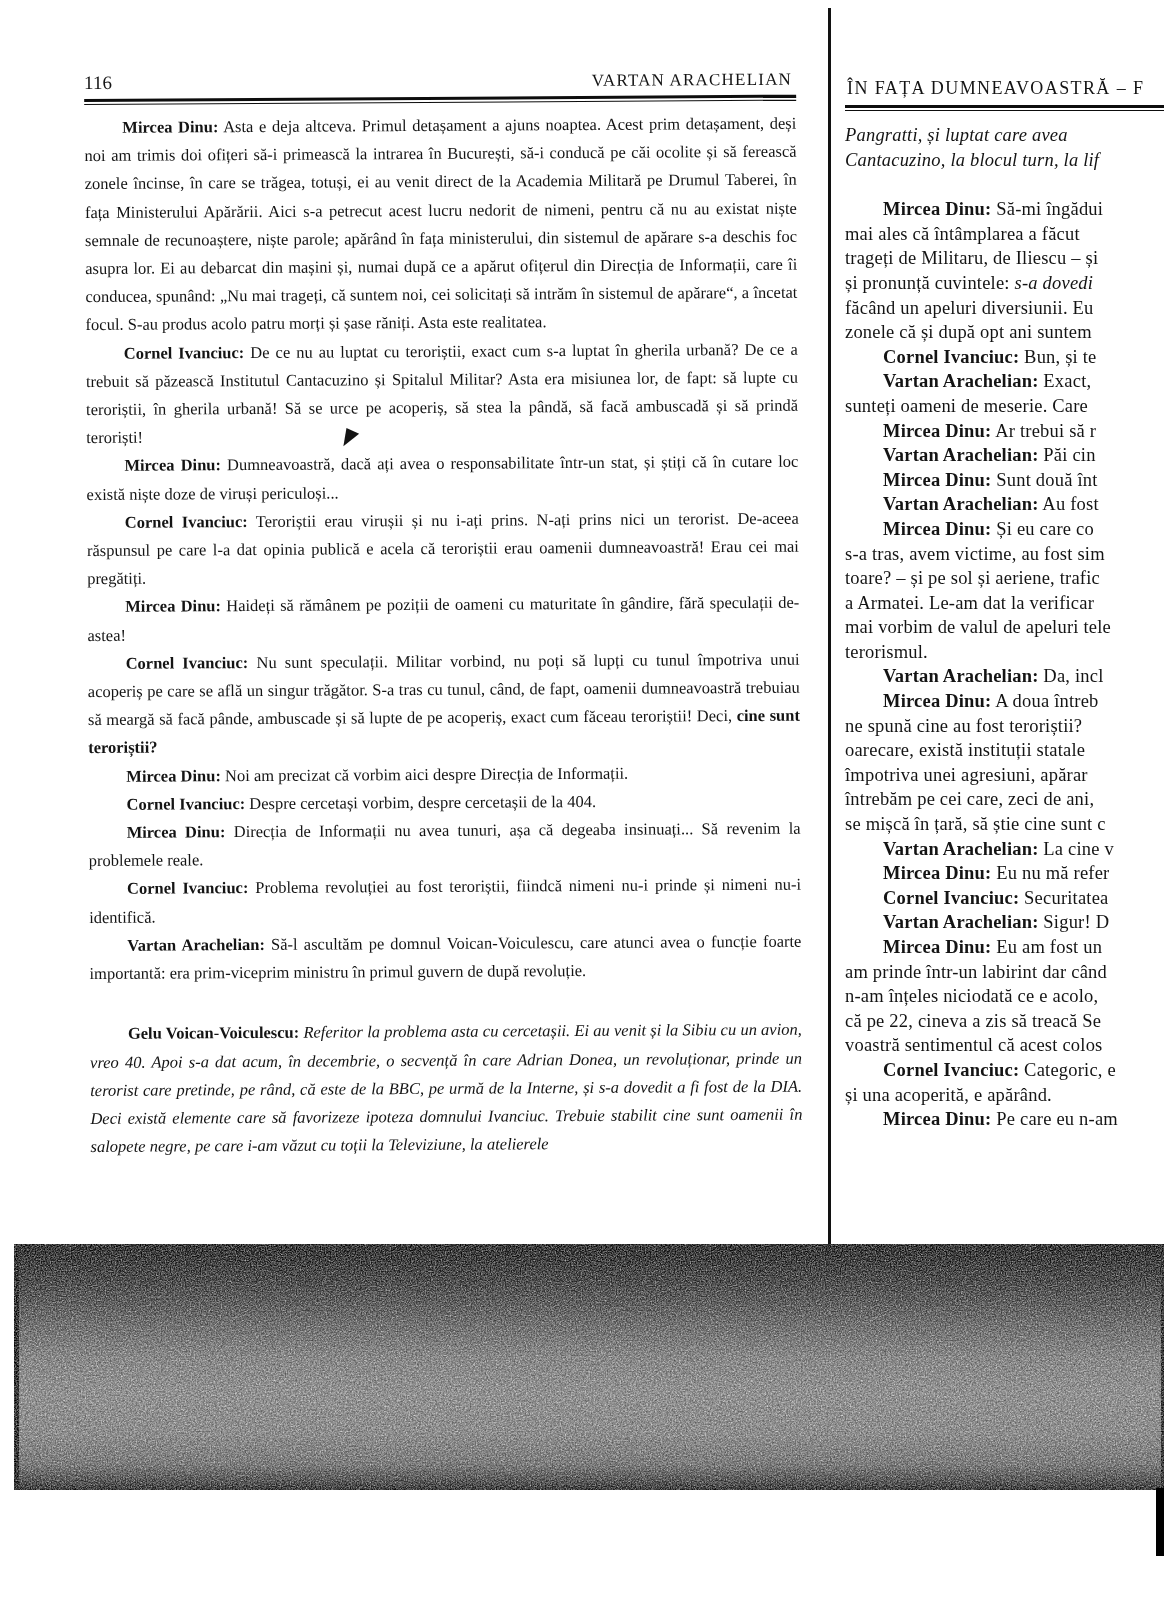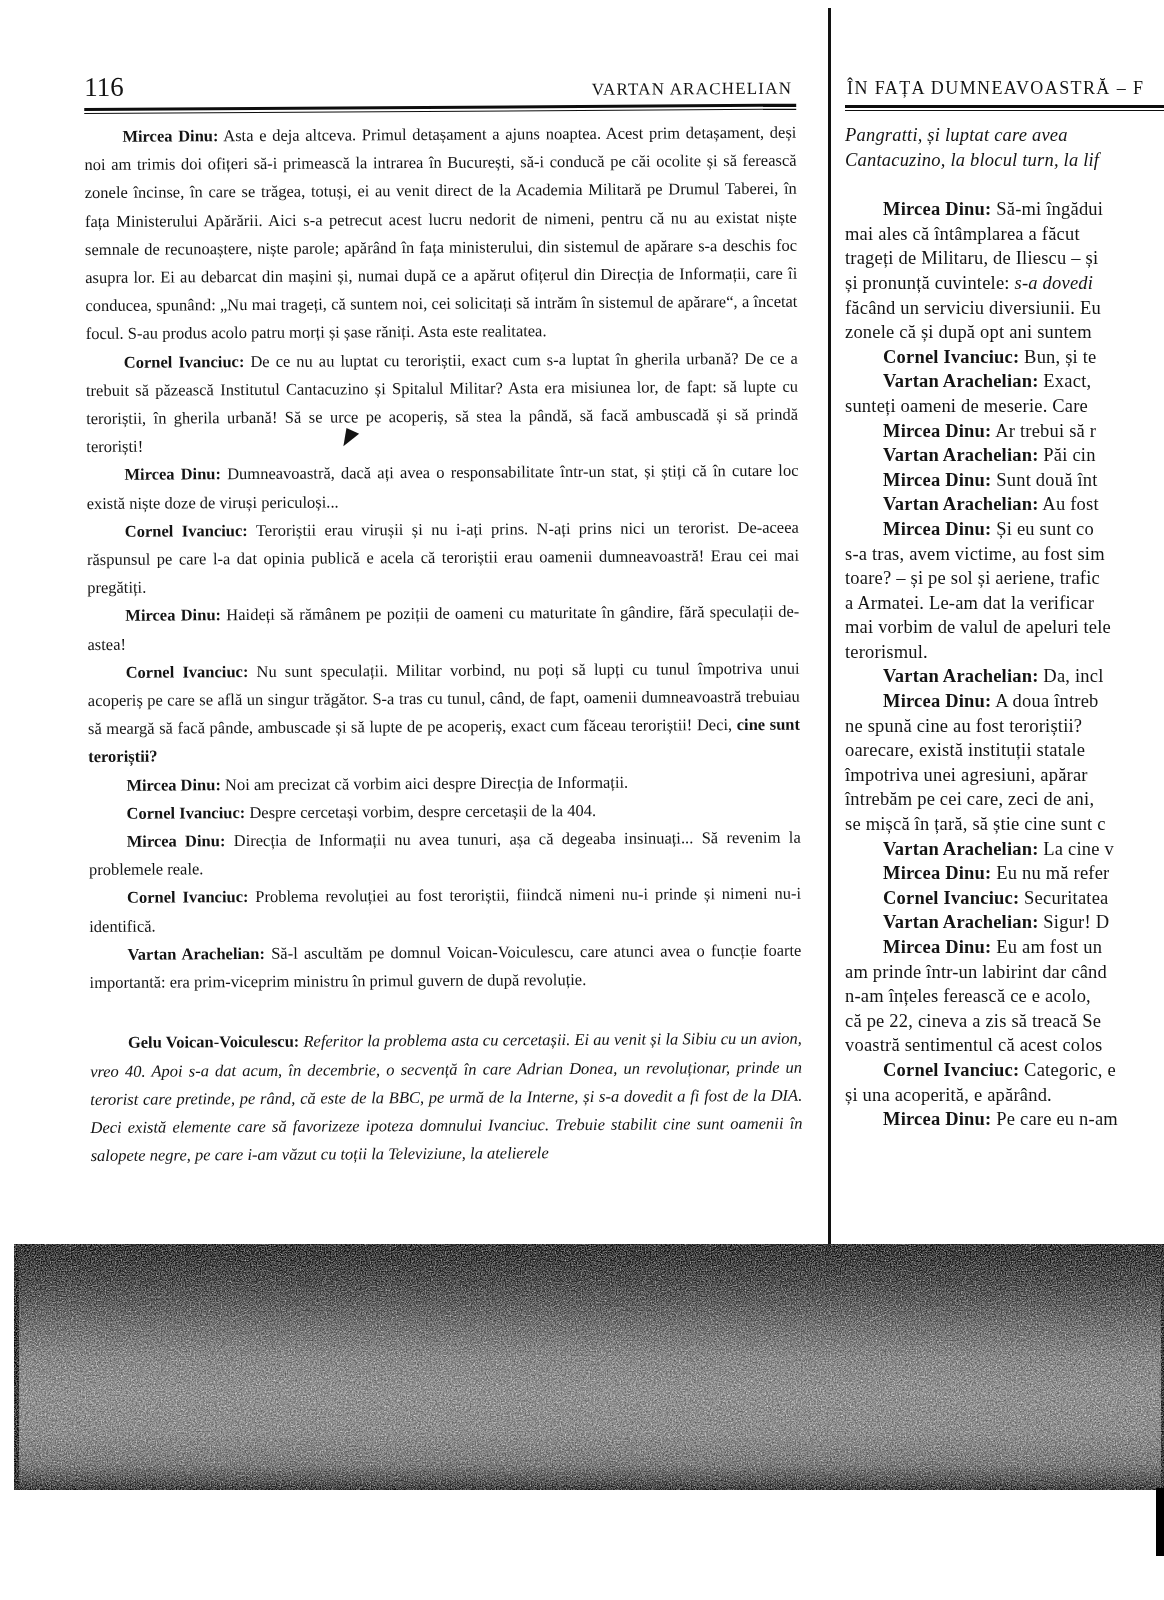--- a/index.html
+++ b/index.html
@@ -8,21 +8,21 @@
     background:#ffffff;
     font-family:"Liberation Serif","DejaVu Serif",serif;
     color:#141414;
   }
   
   .page-left{
     position:absolute;left:84px;top:72px;width:712px;
     transform:rotate(-0.35deg);transform-origin:left top;
   }
   .header-row{display:flex;justify-content:space-between;align-items:flex-end;padding:0 4px 5px 0;}
-  .pagenum{font-size:27px;}
+  .pagenum{font-size:19px;}
   .runhead{font-size:17px;letter-spacing:1.2px;}
   .rule{height:2px;border-top:3px solid #0d0d0d;border-bottom:1.5px solid #0d0d0d;}
   .body-left{margin-top:9px;font-size:16.5px;line-height:28.2px;text-align:justify;}
   .body-left p{margin:0;text-indent:38px;}
   .body-left p.gap{margin-top:32px;}
   .seg-b{font-weight:700;}
   .seg-i{font-style:italic;}
   
   .page-right{position:absolute;left:845px;top:72px;width:340px;}
   .header-right{font-size:18px;letter-spacing:1.4px;padding:6px 0 6px 2px;white-space:nowrap;}
@@ -78,49 +78,49 @@
 <div class="page-right">
   <div class="header-right">ÎN FAȚA DUMNEAVOASTRĂ – F</div>
   <div class="rule"></div>
   <div class="body-right">
       <div class="line"><span class="seg-i">Pangratti, și luptat care avea</span></div>
       <div class="line"><span class="seg-i">Cantacuzino, la blocul turn, la lif</span></div>
       <div class="line ind gap"><span class="seg-b">Mircea Dinu:</span><span> Să-mi îngădui</span></div>
       <div class="line"><span>mai ales că întâmplarea a făcut</span></div>
       <div class="line"><span>trageți de Militaru, de Iliescu – și</span></div>
       <div class="line"><span>și pronunță cuvintele: </span><span class="seg-i">s-a dovedi</span></div>
-      <div class="line"><span>făcând un serviciu diversiunii. Eu</span></div>
+      <div class="line"><span>făcând un apeluri diversiunii. Eu</span></div>
       <div class="line"><span>zonele că și după opt ani suntem</span></div>
       <div class="line ind"><span class="seg-b">Cornel Ivanciuc:</span><span> Bun, și te</span></div>
       <div class="line ind"><span class="seg-b">Vartan Arachelian:</span><span> Exact,</span></div>
       <div class="line"><span>sunteți oameni de meserie. Care</span></div>
       <div class="line ind"><span class="seg-b">Mircea Dinu:</span><span> Ar trebui să r</span></div>
       <div class="line ind"><span class="seg-b">Vartan Arachelian:</span><span> Păi cin</span></div>
       <div class="line ind"><span class="seg-b">Mircea Dinu:</span><span> Sunt două înt</span></div>
       <div class="line ind"><span class="seg-b">Vartan Arachelian:</span><span> Au fost</span></div>
-      <div class="line ind"><span class="seg-b">Mircea Dinu:</span><span> Și eu sunt co</span></div>
+      <div class="line ind"><span class="seg-b">Mircea Dinu:</span><span> Și eu care co</span></div>
       <div class="line"><span>s-a tras, avem victime, au fost sim</span></div>
       <div class="line"><span>toare? – și pe sol și aeriene, trafic</span></div>
       <div class="line"><span>a Armatei. Le-am dat la verificar</span></div>
       <div class="line"><span>mai vorbim de valul de apeluri tele</span></div>
       <div class="line"><span>terorismul.</span></div>
       <div class="line ind"><span class="seg-b">Vartan Arachelian:</span><span> Da, incl</span></div>
       <div class="line ind"><span class="seg-b">Mircea Dinu:</span><span> A doua întreb</span></div>
       <div class="line"><span>ne spună cine au fost teroriștii?</span></div>
       <div class="line"><span>oarecare, există instituții statale</span></div>
       <div class="line"><span>împotriva unei agresiuni, apărar</span></div>
       <div class="line"><span>întrebăm pe cei care, zeci de ani,</span></div>
       <div class="line"><span>se mișcă în țară, să știe cine sunt c</span></div>
       <div class="line ind"><span class="seg-b">Vartan Arachelian:</span><span> La cine v</span></div>
       <div class="line ind"><span class="seg-b">Mircea Dinu:</span><span> Eu nu mă refer</span></div>
       <div class="line ind"><span class="seg-b">Cornel Ivanciuc:</span><span> Securitatea</span></div>
       <div class="line ind"><span class="seg-b">Vartan Arachelian:</span><span> Sigur! D</span></div>
       <div class="line ind"><span class="seg-b">Mircea Dinu:</span><span> Eu am fost un</span></div>
       <div class="line"><span>am prinde într-un labirint dar când</span></div>
-      <div class="line"><span>n-am înțeles ferească ce e acolo,</span></div>
+      <div class="line"><span>n-am înțeles niciodată ce e acolo,</span></div>
       <div class="line"><span>că pe 22, cineva a zis să treacă Se</span></div>
       <div class="line"><span>voastră sentimentul că acest colos</span></div>
       <div class="line ind"><span class="seg-b">Cornel Ivanciuc:</span><span> Categoric, e</span></div>
       <div class="line"><span>și una acoperită, e apărând.</span></div>
       <div class="line ind"><span class="seg-b">Mircea Dinu:</span><span> Pe care eu n-am</span></div>
     </div>
 </div>
 
 <div class="gutter-line"></div>
 <div class="cursor-artifact"></div>

